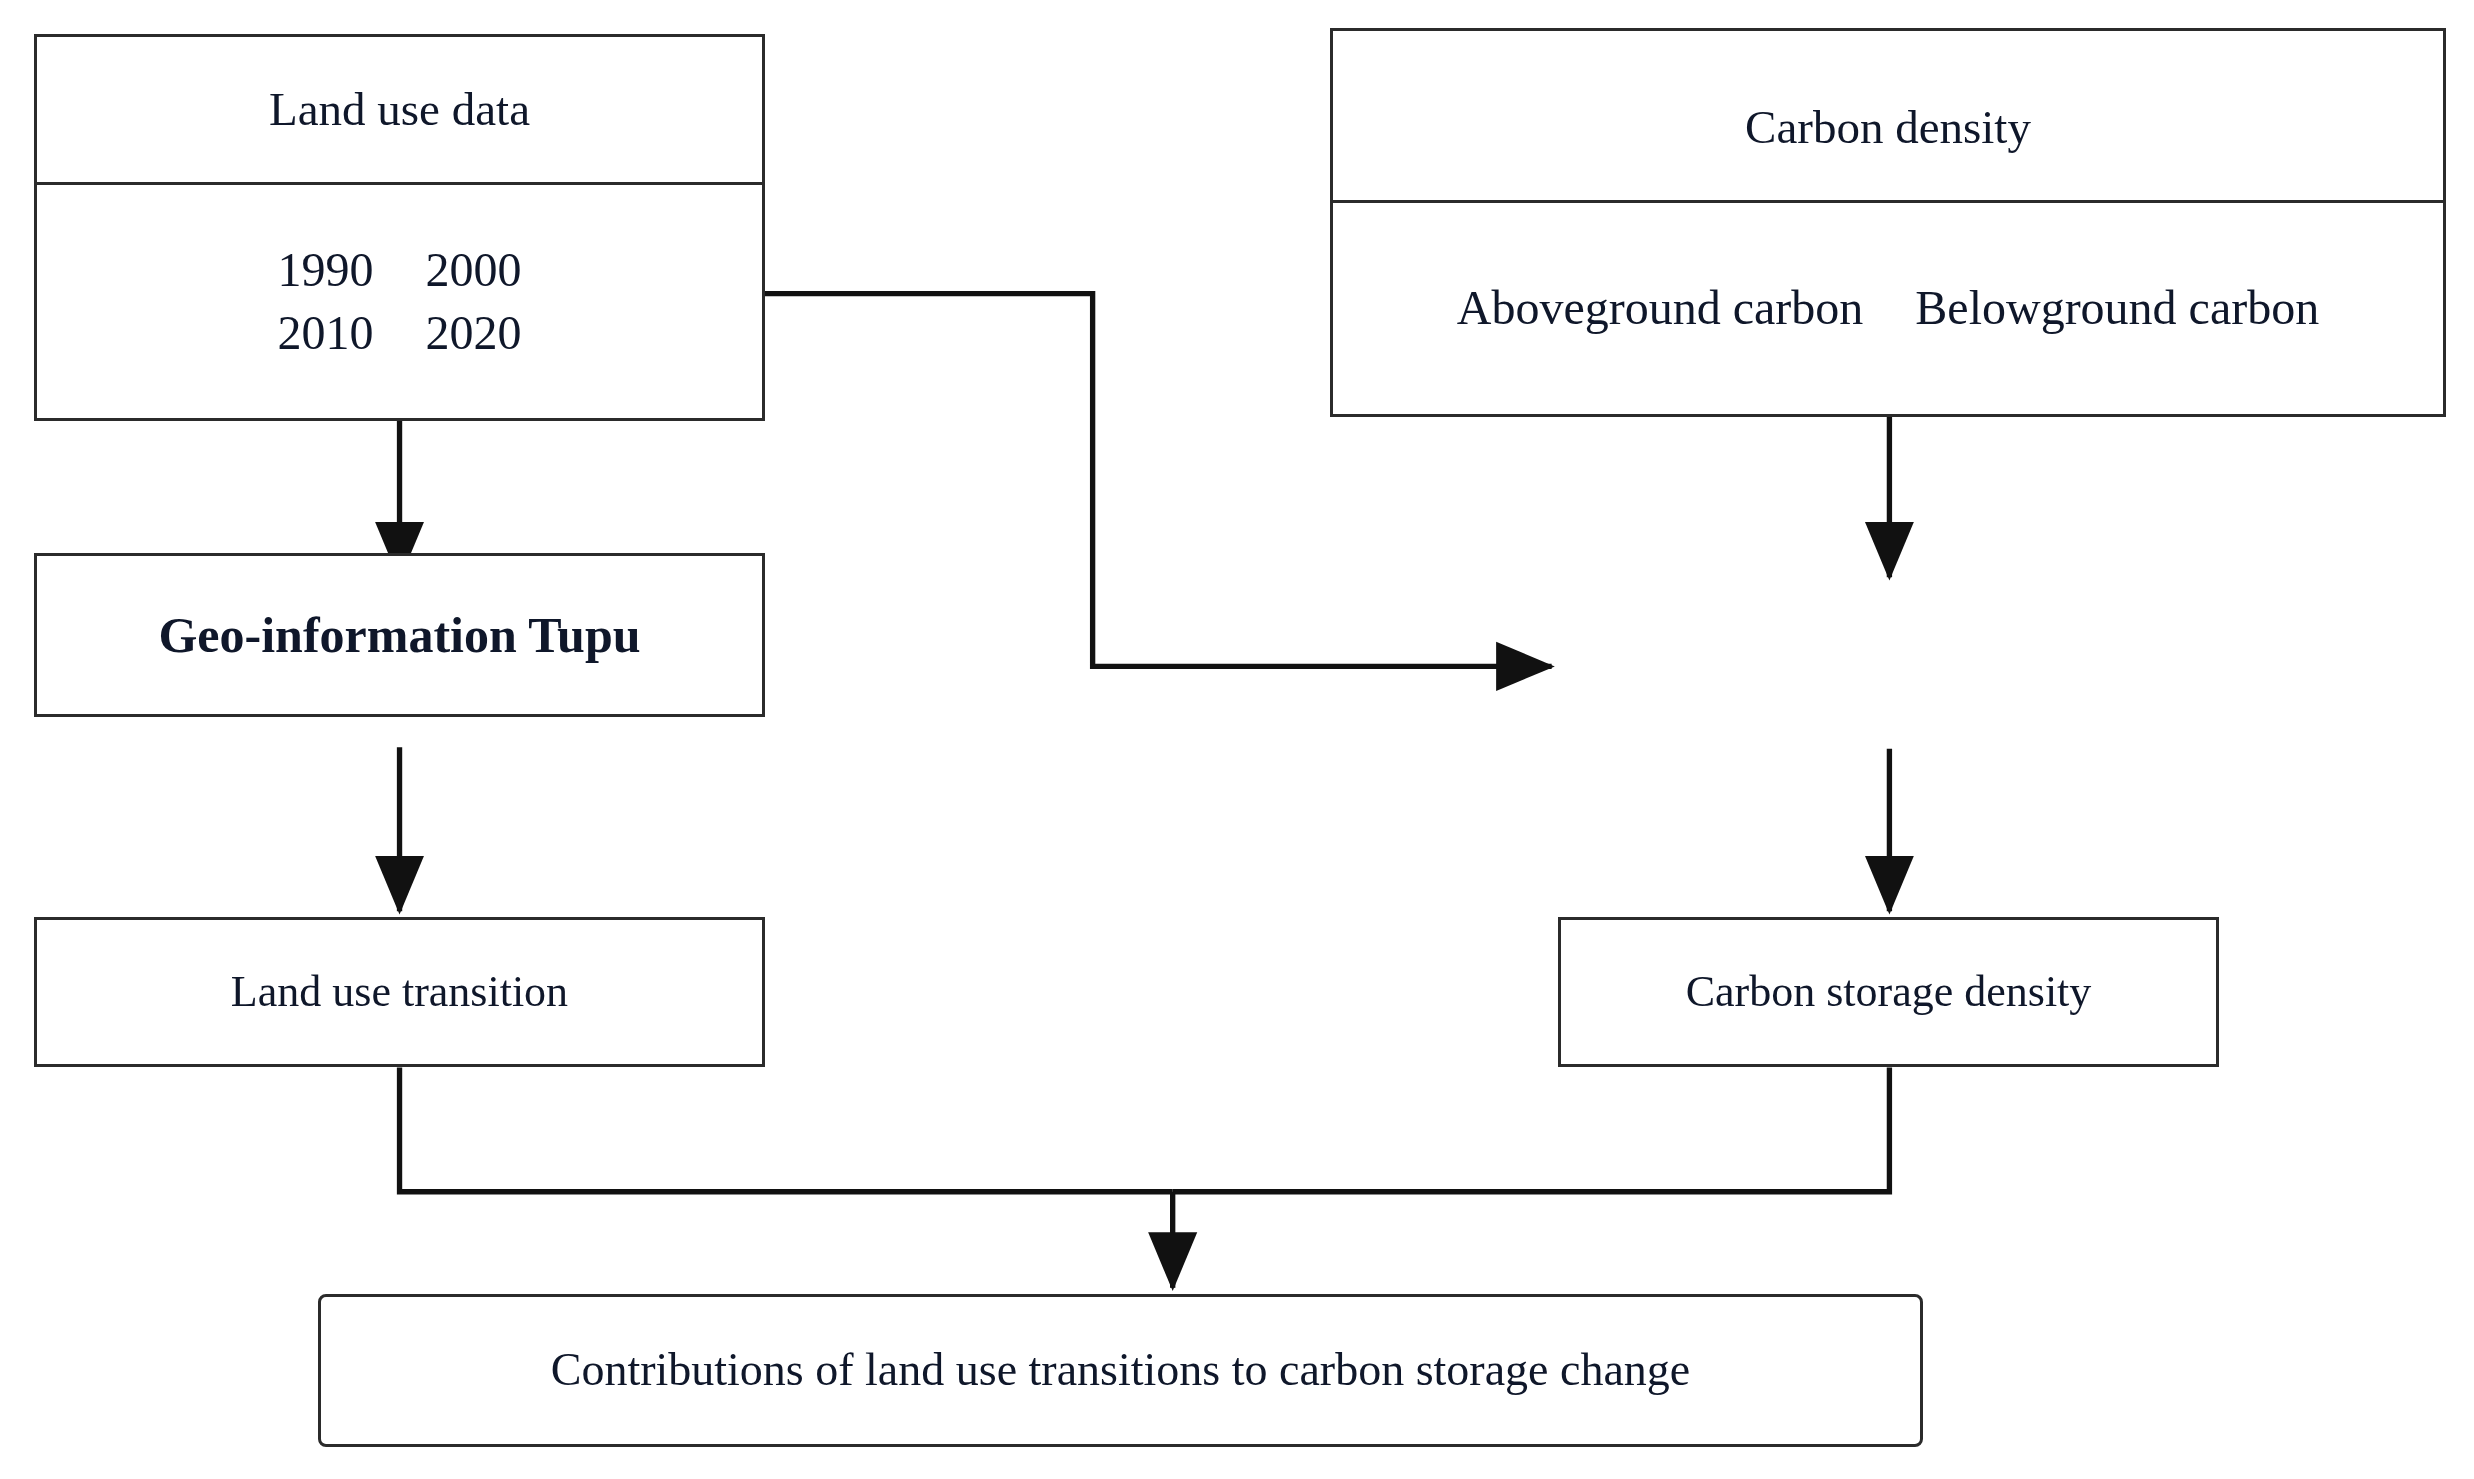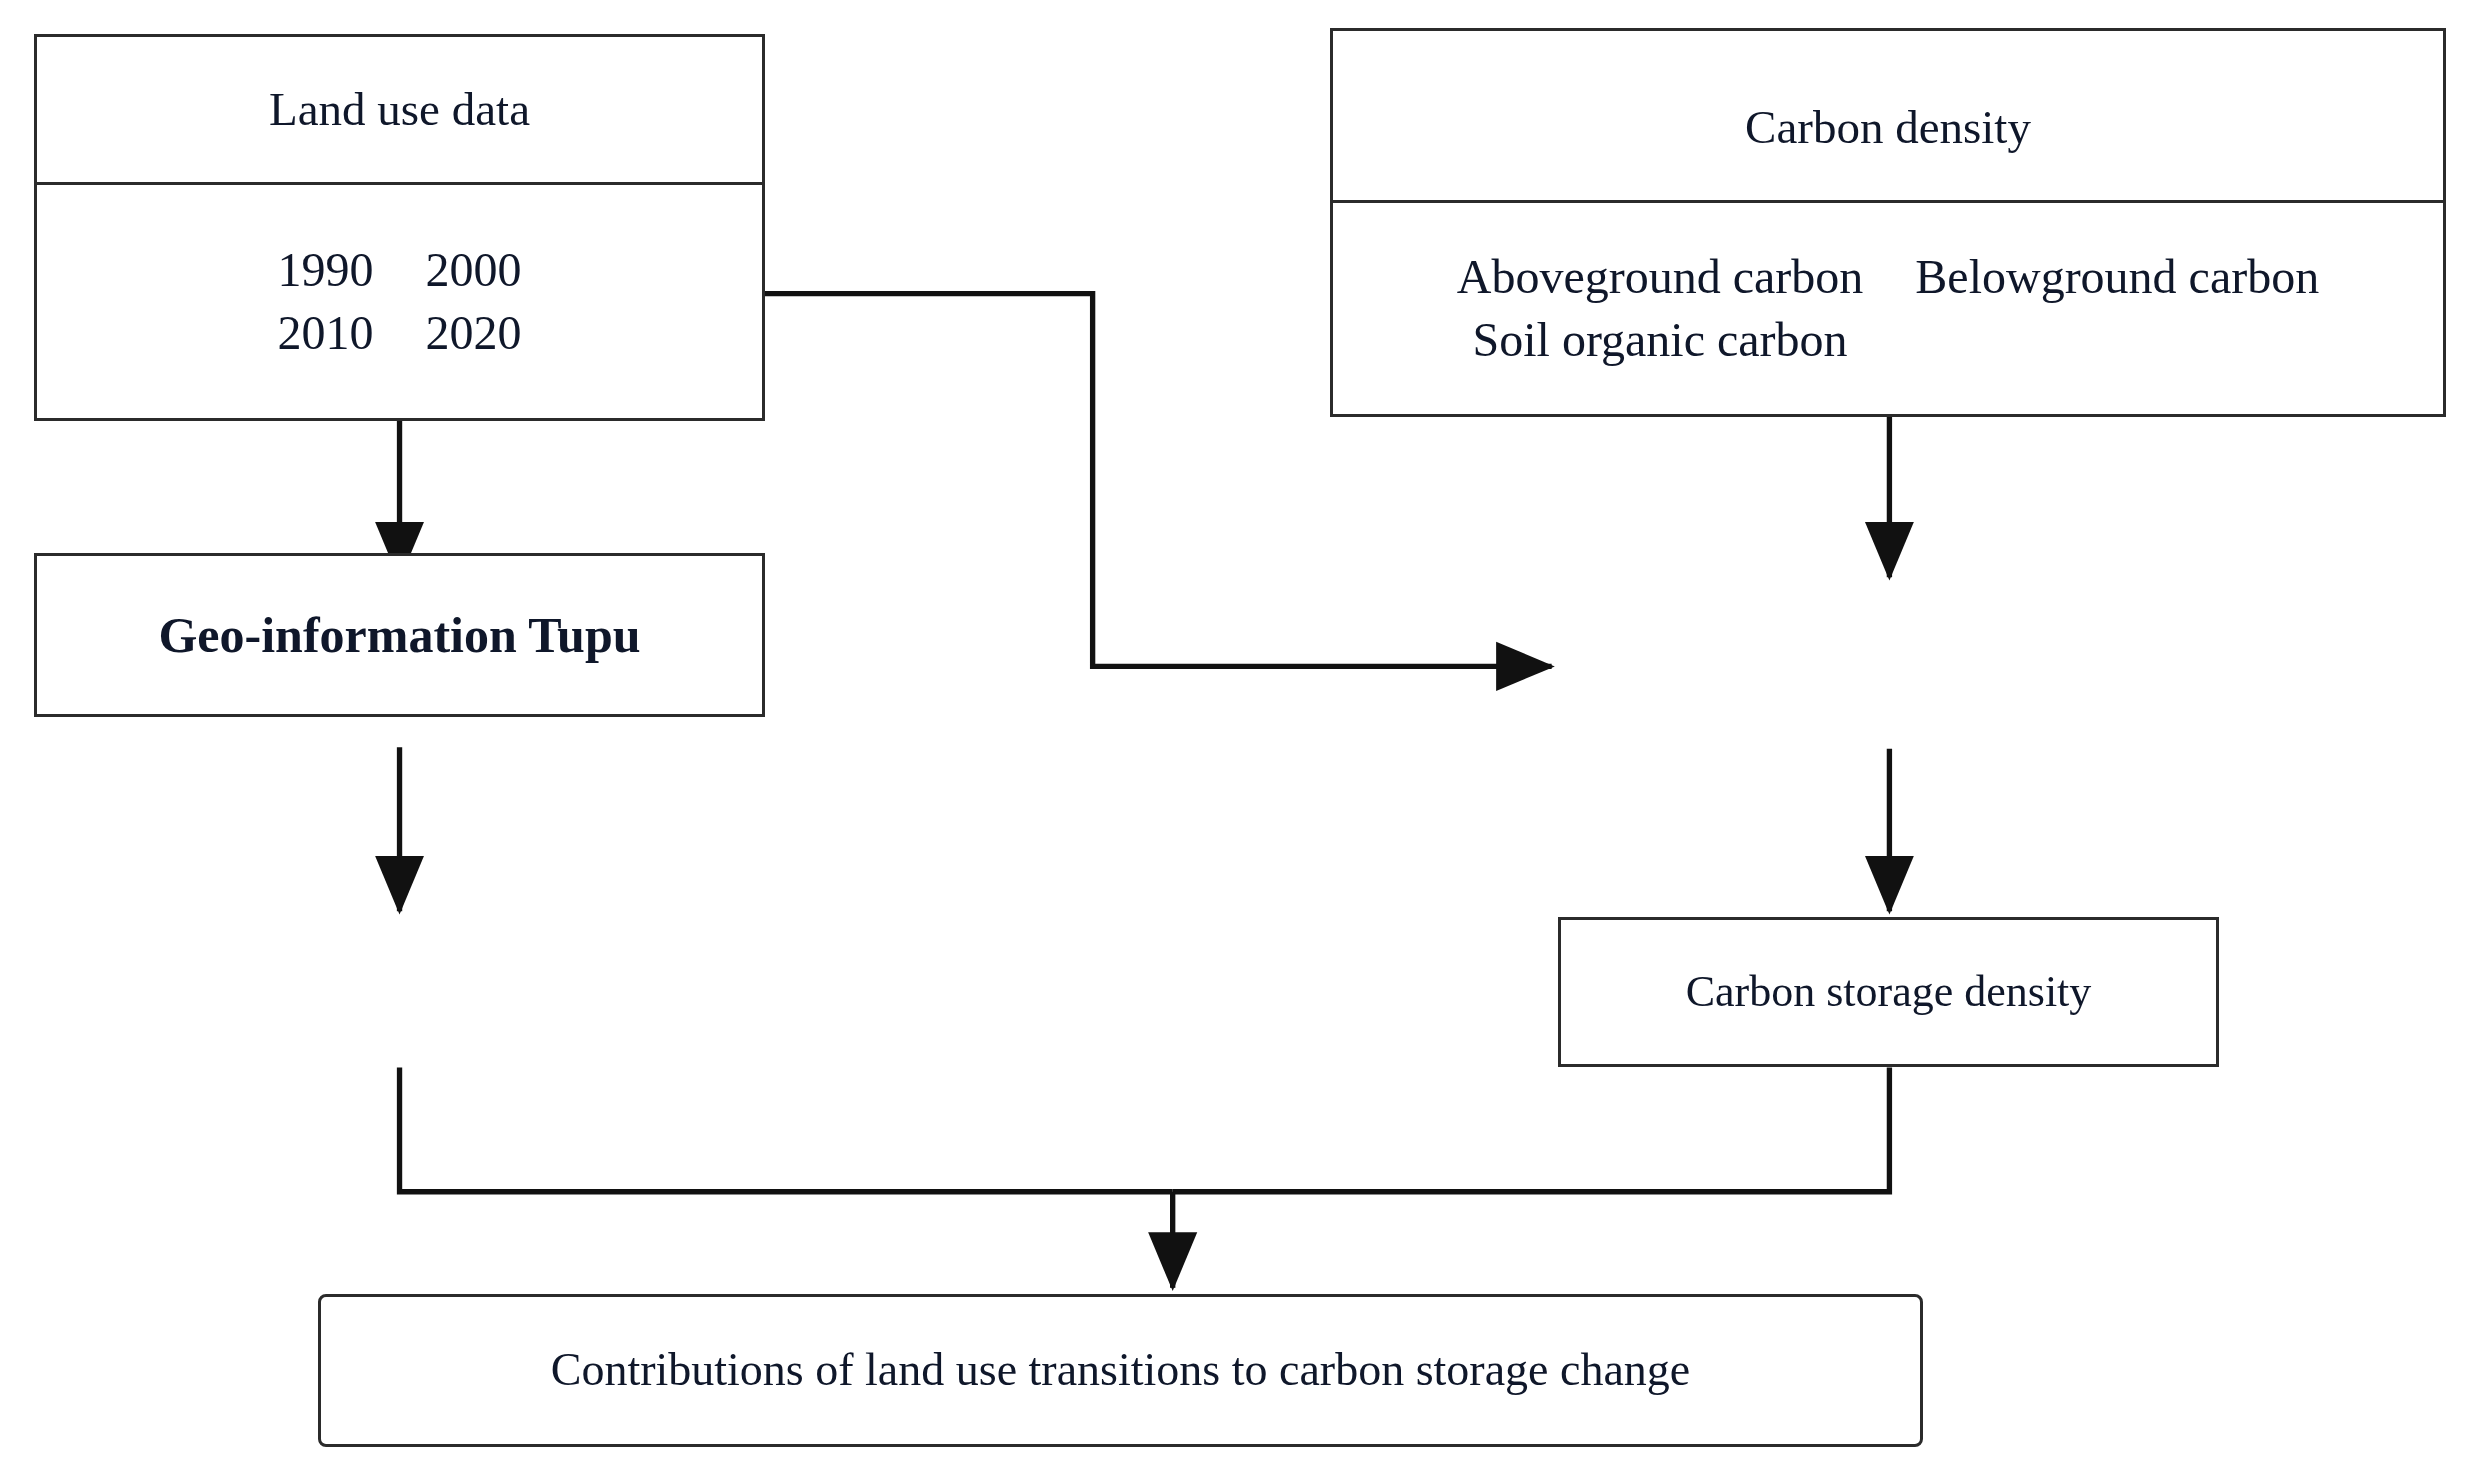--- a/index.html
+++ b/index.html
@@ -123,30 +123,32 @@
     </div>
   </div>
 
   <div class="node" style="left:1330px; top:28px; width:1116px; height:389px;">
     <div class="cell title-cell" style="flex:0 0 145px;margin-top:24px;">Carbon density</div>
     <div class="divider"></div>
     <div class="cell" style="flex:1 1 auto;">
       <div class="grid2">
         <span>Aboveground carbon</span>
         <span>Belowground carbon</span>
-        <span>Soil organic carbon</span>
       </div>
     </div>
   </div>
 
   <div class="node" style="left:34px; top:553px; width:731px; height:164px;">
     <div class="cell bold-cell" style="flex:1 1 auto;">Geo-information Tupu</div>
   </div>
 
 
+  <div class="node" style="left:34px; top:917px; width:731px; height:150px;">
+    <div class="cell plain-cell" style="flex:1 1 auto;">Land use transition</div>
+  </div>
 
   <div class="node" style="left:1558px; top:917px; width:661px; height:150px;">
     <div class="cell plain-cell" style="flex:1 1 auto;">Carbon storage density</div>
   </div>
 
   <div class="node" style="left:318px; top:1294px; width:1605px; height:153px;border-radius:8px;">
     <div class="cell final-cell" style="flex:1 1 auto;">Contributions of land use transitions to carbon storage change</div>
   </div>
 
 </div>

